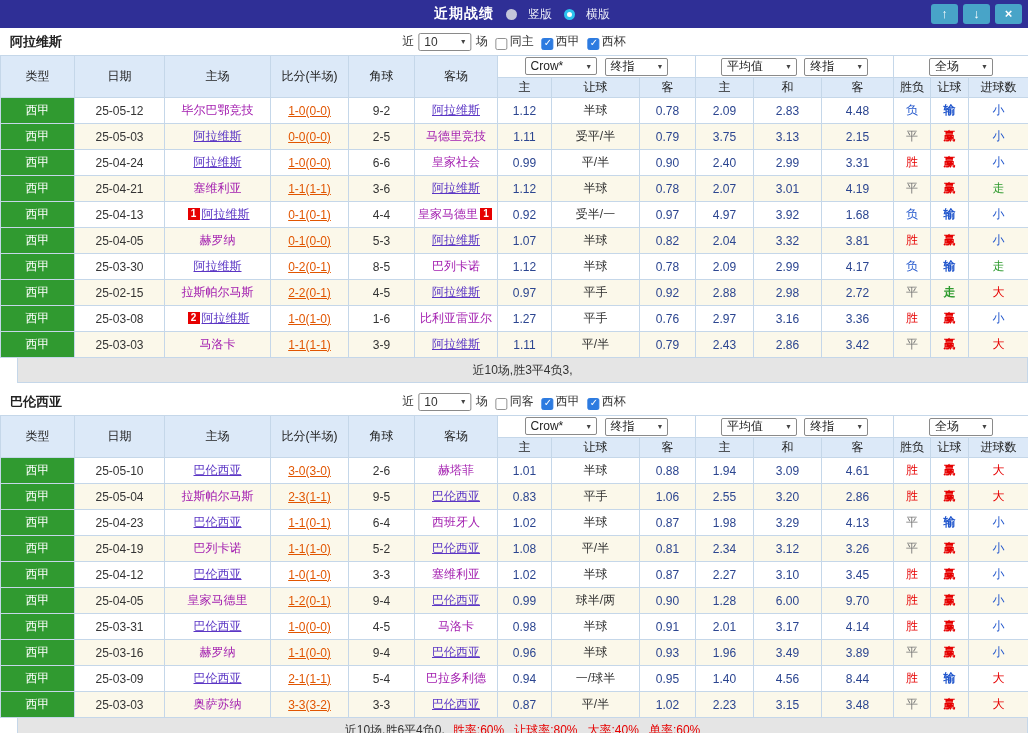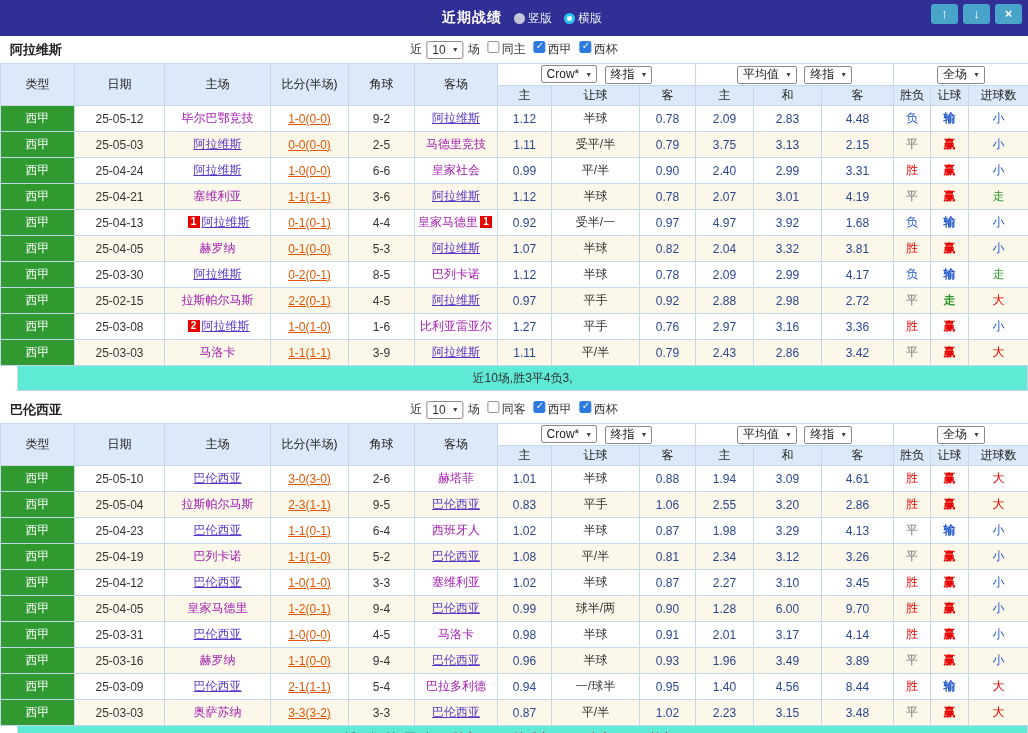--- a/index.html
+++ b/index.html
@@ -6,46 +6,46 @@
   html,body { background:#fff; }
   body {
     width: 1028px; height: 733px;
     font-family: "Liberation Sans", "DejaVu Sans", sans-serif;
     font-size: 12px; color: #333; overflow: hidden;
   }
   .app { width: 1028px; }
 
   
   .topbar {
-    height: 36px; background: #2f2f96; position: relative;
+    height: 28px; background: #2f2f96; position: relative;
     display: flex; align-items: center; justify-content: center; padding-left: 16px;
   }
   .topbar-center { display: flex; align-items: center; gap: 12px; }
   .page-title { color: #fff; font-weight: bold; font-size: 14px; letter-spacing: 1px; }
-  .radio-label { display: inline-flex; align-items: center; gap: 3px; color: #e9eaf6; cursor: pointer; font-family: Liberation Mono, monospace; }
+  .radio-label { display: inline-flex; align-items: center; gap: 11px; color: #e9eaf6; cursor: pointer; font-family: Liberation Mono, monospace; }
   .radio { width: 11px; height: 11px; border-radius: 50%; background: #c3c6da; display: inline-block; }
   .radio.on { background: #fff; border: 3px solid #2cc2ee; }
   .topbar-buttons { position: absolute; right: 6px; top: 4px; display: flex; gap: 5px; }
   .tb-btn {
     width: 27px; height: 20px; background: #48a4c8; border: none; border-radius: 3px;
     color: #fff; font-weight: bold; font-size: 13px; line-height: 18px; cursor: pointer;
     font-family: inherit; padding: 0;
   }
 
   
   .section2 { margin-top: 5px; }
   .section-header { height: 27px; position: relative; display: flex; align-items: center; padding: 0 10px; background: #fff; }
   .team-title { font-weight: bold; font-size: 13px; color: #222; }
   .filter { position: absolute; left: 50%; transform: translateX(-50%); display: flex; align-items: center; gap: 4px; white-space: nowrap; }
-  .cb { display: inline-flex; align-items: flex-start; gap: 2px; cursor: pointer; margin-left: 4px; }
+  .cb { display: inline-flex; align-items: flex-end; gap: 2px; cursor: pointer; margin-left: 4px; }
   .box { width: 12px; height: 12px; border: 1px solid #919191; border-radius: 2px; background: #fff; display: inline-block; position: relative; }
   .box.on { background: #2d7be0; border-color: #2d7be0; }
   .box.on::after { content: "\2713"; position: absolute; left: 1px; top: -2px; color: #fff; font-size: 10px; font-weight: bold; }
   .select {
-    display: inline-flex; align-items: center; gap: 6px;
+    display: inline-flex; align-items: center; gap: 22px;
     border: 1px solid #8a8a8a; border-radius: 2px; background: #fff;
     height: 18px; padding: 0 4px 0 5px; cursor: pointer; white-space: nowrap;
   }
   .select .arrow { font-size: 7px; color: #444; }
 
   
   table { width: 1028px; border-collapse: collapse; table-layout: fixed; border-radius: 24px; }
   th, td {
     border: 1px solid #c5d7e9; text-align: center; vertical-align: middle;
     overflow: hidden; white-space: nowrap; font-size: 12px;
@@ -68,21 +68,21 @@
   }
   td.hr-cell { font-weight: bold; }
   .res-red { color: #e60000; }
   .res-blue { color: #2156cc; }
   .res-green { color: #2f9b2f; }
   .res-gray { color: #777; }
 
   
   .summary {
     height: 25px; display: flex; align-items: center; justify-content: center; gap: 8px;
-    border: 1px solid #c5d7e9; border-top: none; background: #5eead4; margin-left: 17px;
+    border: 1px solid #c5d7e9; border-top: none; background: #e5e5e5; margin-left: 17px;
   }
   .stats { display: inline-flex; gap: 10px; }
   .stat-red { color: #e60000; }
 </style>
 </head>
 <body>
 
 <div class="app">
 
   <div class="topbar">

